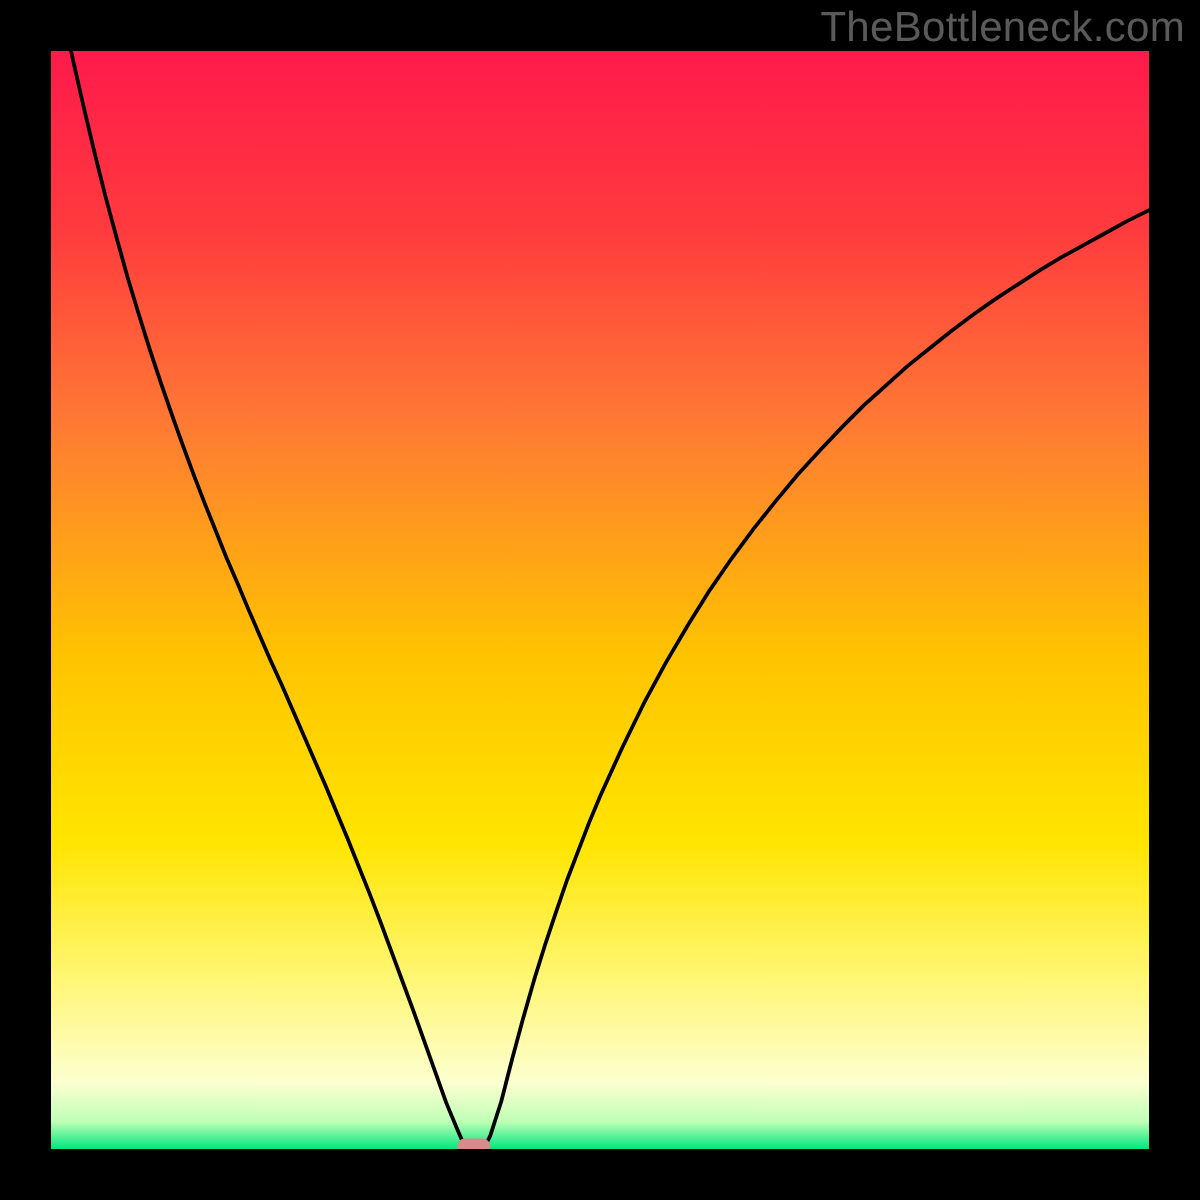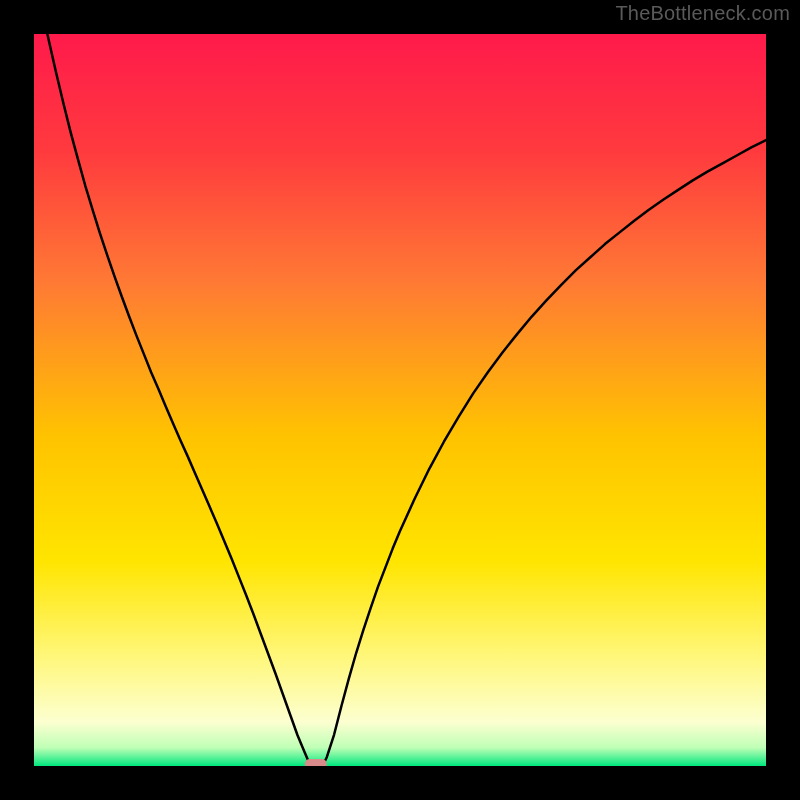--- a/index.html
+++ b/index.html
@@ -30,21 +30,21 @@
   .plot svg {
     display: block;
     width: 732px;
     height: 732px;
   }
   .watermark {
     position: absolute;
     top: 2px;
     right: 10px;
     color: #5a5a5a;
-    font-size: 20px;
+    font-size: 28px;
     font-weight: 400;
     letter-spacing: 0.2px;
   }
 </style>
 </head>
 <body>
 
 <div class="frame">
   <div class="plot">
     <svg viewBox="0 0 732 732">

